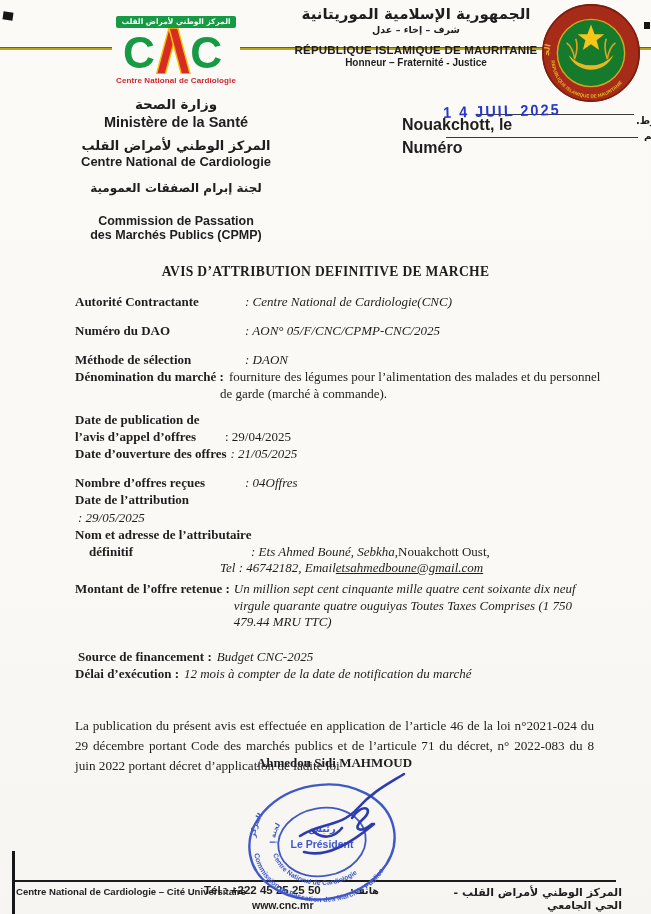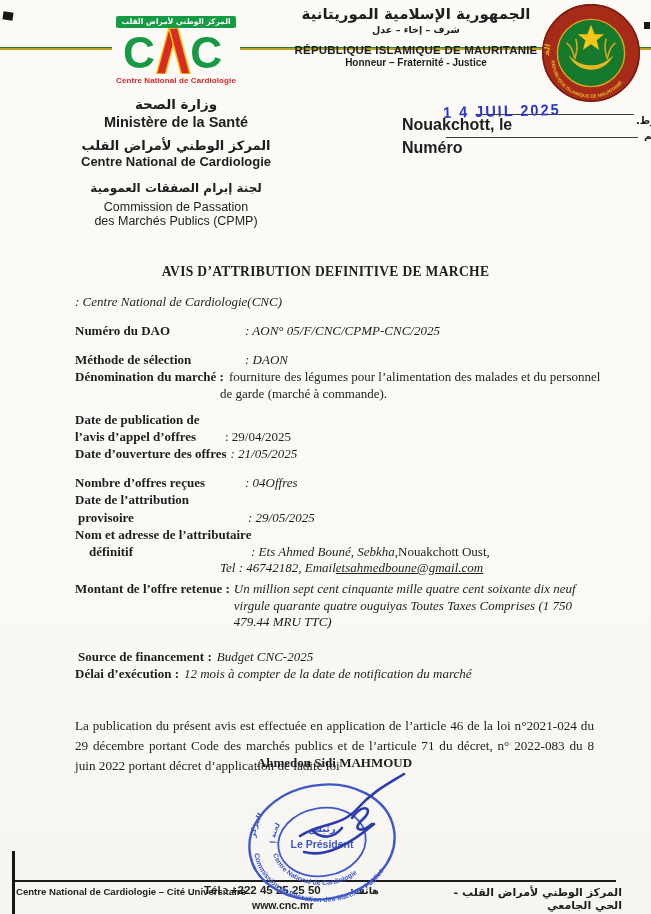--- a/index.html
+++ b/index.html
@@ -23,21 +23,21 @@
     background:#fbfaf7;padding:2px 0;}
   .logo-banner{display:inline-block;background:#169a43;color:#fff;font-size:7.5px;font-weight:700;
     padding:1px 5px 2px;border-radius:2px;}
   .logo-caption{color:#d0262c;font-size:8px;font-weight:700;letter-spacing:.1px;margin-top:-2px;}
   .left-texts{position:absolute;left:40px;top:97px;width:272px;text-align:center;line-height:1.15;}
   .lt-ar1{font-size:13.5px;font-weight:700;}
   .lt-fr1{font-size:14.5px;font-weight:700;margin-top:1px;}
   .lt-ar2{font-size:13px;font-weight:700;margin-top:9px;}
   .lt-fr2{font-size:13px;font-weight:700;margin-top:1px;}
   .lt-ar3{font-size:12px;font-weight:700;margin-top:12px;}
-  .lt-fr3{font-size:12.5px;font-weight:400;margin-top:4px;line-height:1.15;}
+  .lt-fr3{font-size:12.5px;font-weight:700;margin-top:18px;line-height:1.15;}
   .republic{position:absolute;left:288px;top:6px;width:256px;text-align:center;z-index:3;}
   .rep-ar{font-size:15px;font-weight:700;line-height:1.1;}
   .rep-motto-ar{font-size:9.5px;font-weight:700;margin-top:1px;}
   .rep-fr{font-size:11.5px;font-weight:700;margin-top:9px;letter-spacing:.2px;}
   .rep-motto-fr{font-size:10px;font-weight:700;margin-top:1px;}
   .seal{position:absolute;left:538px;top:0px;width:106px;height:106px;z-index:3;}
   .dl-label{position:absolute;font-weight:700;}
   .dl-line{position:absolute;border-bottom:1.3px solid #3a3a3a;}
   .dl-ar{position:absolute;font-size:10px;font-weight:700;}
   .stamp-date{position:absolute;left:443px;top:103px;color:#2737c9;font-weight:700;font-size:14.5px;
@@ -135,20 +135,21 @@
     <div class="dl-label sans abs" style="left:378px;top:139px;">Numéro</div>
     <div class="dl-line abs" style="left:422px;top:137px;width:192px;"></div>
     <div class="dl-ar ar abs" style="left:620px;top:130px;">الرقم</div>
   </div>
 
   <div class="doc-title">AVIS D’ATTRIBUTION DEFINITIVE DE MARCHE</div>
 
   <div class="content">
 
     <div class="row" style="top:294px;">
+      <span class="lbl w170">Autorité Contractante</span>
       <span class="ital">: Centre National de Cardiologie(CNC)</span>
     </div>
 
     <div class="row" style="top:323px;">
       <span class="lbl w170">Numéro du DAO</span>
       <span class="ital">: AON° 05/F/CNC/CPMP-CNC/2025</span>
     </div>
 
     <div class="row" style="top:352px;">
       <span class="lbl w170">Méthode de sélection</span>
@@ -178,21 +179,20 @@
 
     <div class="row" style="top:475px;">
       <span class="lbl w170">Nombre d’offres reçues</span>
       <span class="ital">: 04Offres</span>
     </div>
 
     <div class="row" style="top:492px;">
       <span class="lbl">Date de l’attribution</span>
     </div>
     <div class="row" style="top:510px;left:3px;">
-      <span class="lbl w170">provisoire</span>
       <span class="ital">: 29/05/2025</span>
     </div>
 
     <div class="row" style="top:527px;">
       <span class="lbl">Nom et adresse de l’attributaire</span>
     </div>
     <div class="row" style="top:544px;left:14px;">
       <span class="lbl w162">définitif</span>
       <span class="ital">: Ets Ahmed Bouné, Sebkha,</span>
       <span> Nouakchott Oust,</span>

